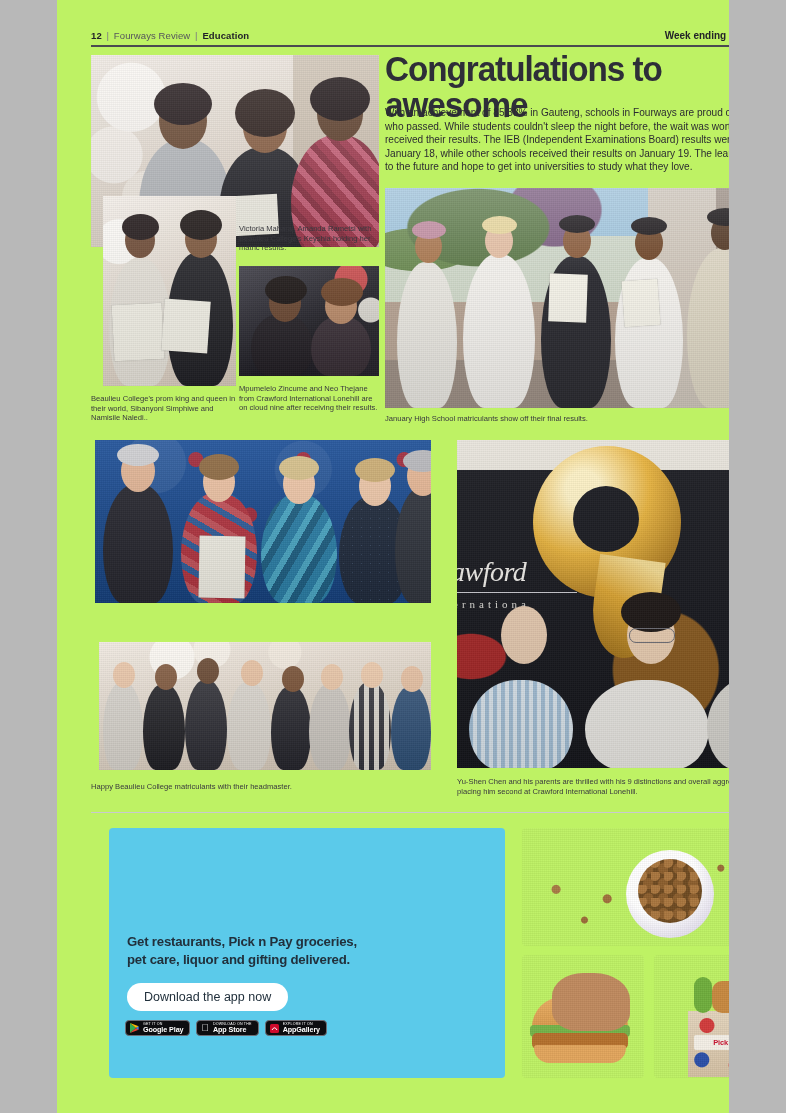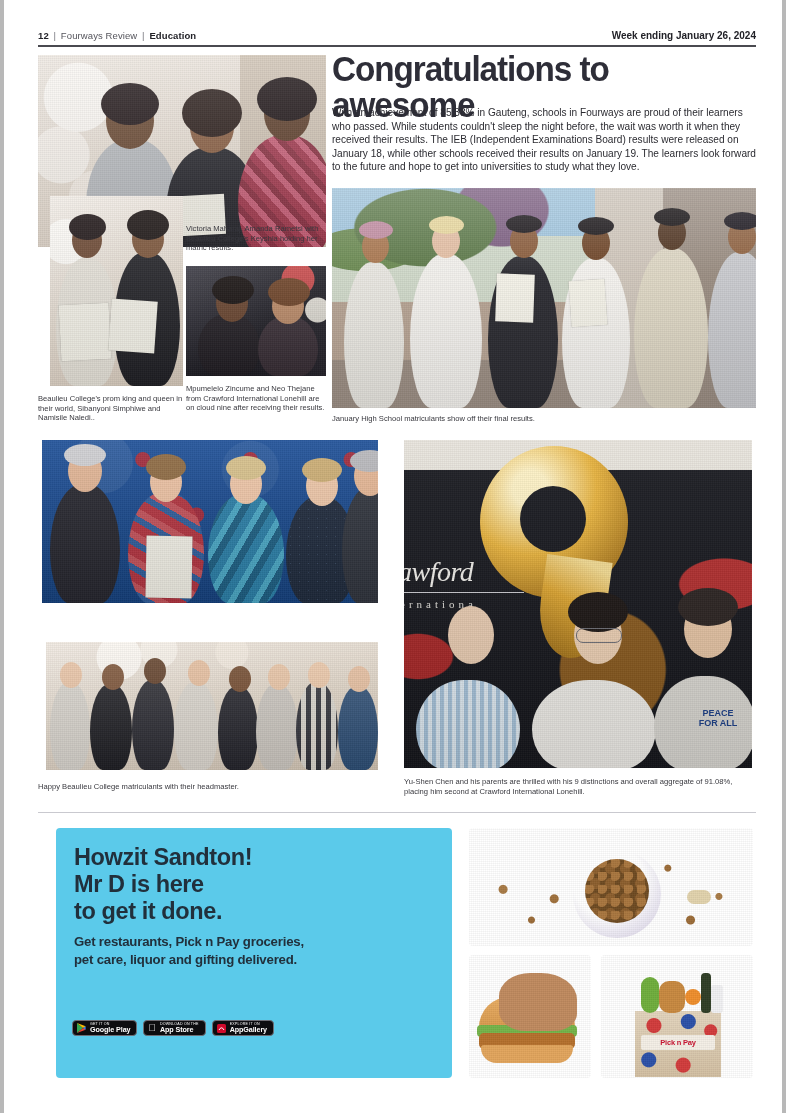--- a/index.html
+++ b/index.html
@@ -6,23 +6,23 @@
   html, body {
     margin: 0;
     padding: 0;
     background: #b8b8b8;
   }
   body {
     font-family: "Liberation Sans", sans-serif;
   }
   .page {
     position: relative;
-    width: 778px;
+    width: 672px;
     height: 1113px;
-    background: #ffffff;
+    background: #bef264;
     overflow: hidden;
     margin: 0 auto;
   }
 
   
   .masthead {
     position: absolute;
     left: 34px;
     top: 30px;
     width: 718px;
@@ -453,29 +453,25 @@
     <div style="position:absolute; left:286px; top:268px; font-size:9px; font-weight:bold;
                 color:#1b3f8a; line-height:10px; text-align:center; width:56px;">PEACE<br>FOR ALL</div>
     <div class="ph" style="background:linear-gradient(180deg, rgba(255,255,255,.06), rgba(0,0,0,.12));"></div>
   </div>
 
   <div class="caption" style="left:400px; top:777px; width:348px;">Yu-Shen Chen and his parents are thrilled with his 9 distinctions and overall aggregate of 91.08%, placing him second at Crawford International Lonehill.</div>
 
   <div class="rule rule-light" style="left:34px; top:812px; width:718px; height:1px;"></div>
 
   <div class="ad">
-    <div class="ad-h1">
-      <span>Howzit Sandton!</span><br>
-      <span>Mr D is here</span><br>
-      <span>to get it done.</span>
-    </div>
     <div class="ad-sub">
       <span>Get restaurants, Pick n Pay groceries,</span><br>
       <span>pet care, liquor and gifting delivered.</span>
     </div>
+    <button class="ad-btn">Download the app now</button>
 
     <div class="badges">
       <a class="badge" href="#" style="text-decoration:none;">
         <span>
           <svg width="9" height="10" viewBox="0 0 9 10" aria-hidden="true">
             <polygon points="0,0 6,5 0,10" fill="#34a853"></polygon>
             <polygon points="0,0 6,5 8.6,3.3" fill="#fbbc04"></polygon>
             <polygon points="0,10 6,5 8.6,6.7" fill="#ea4335"></polygon>
             <polygon points="6,5 8.6,3.3 8.6,6.7" fill="#4285f4"></polygon>
           </svg>

